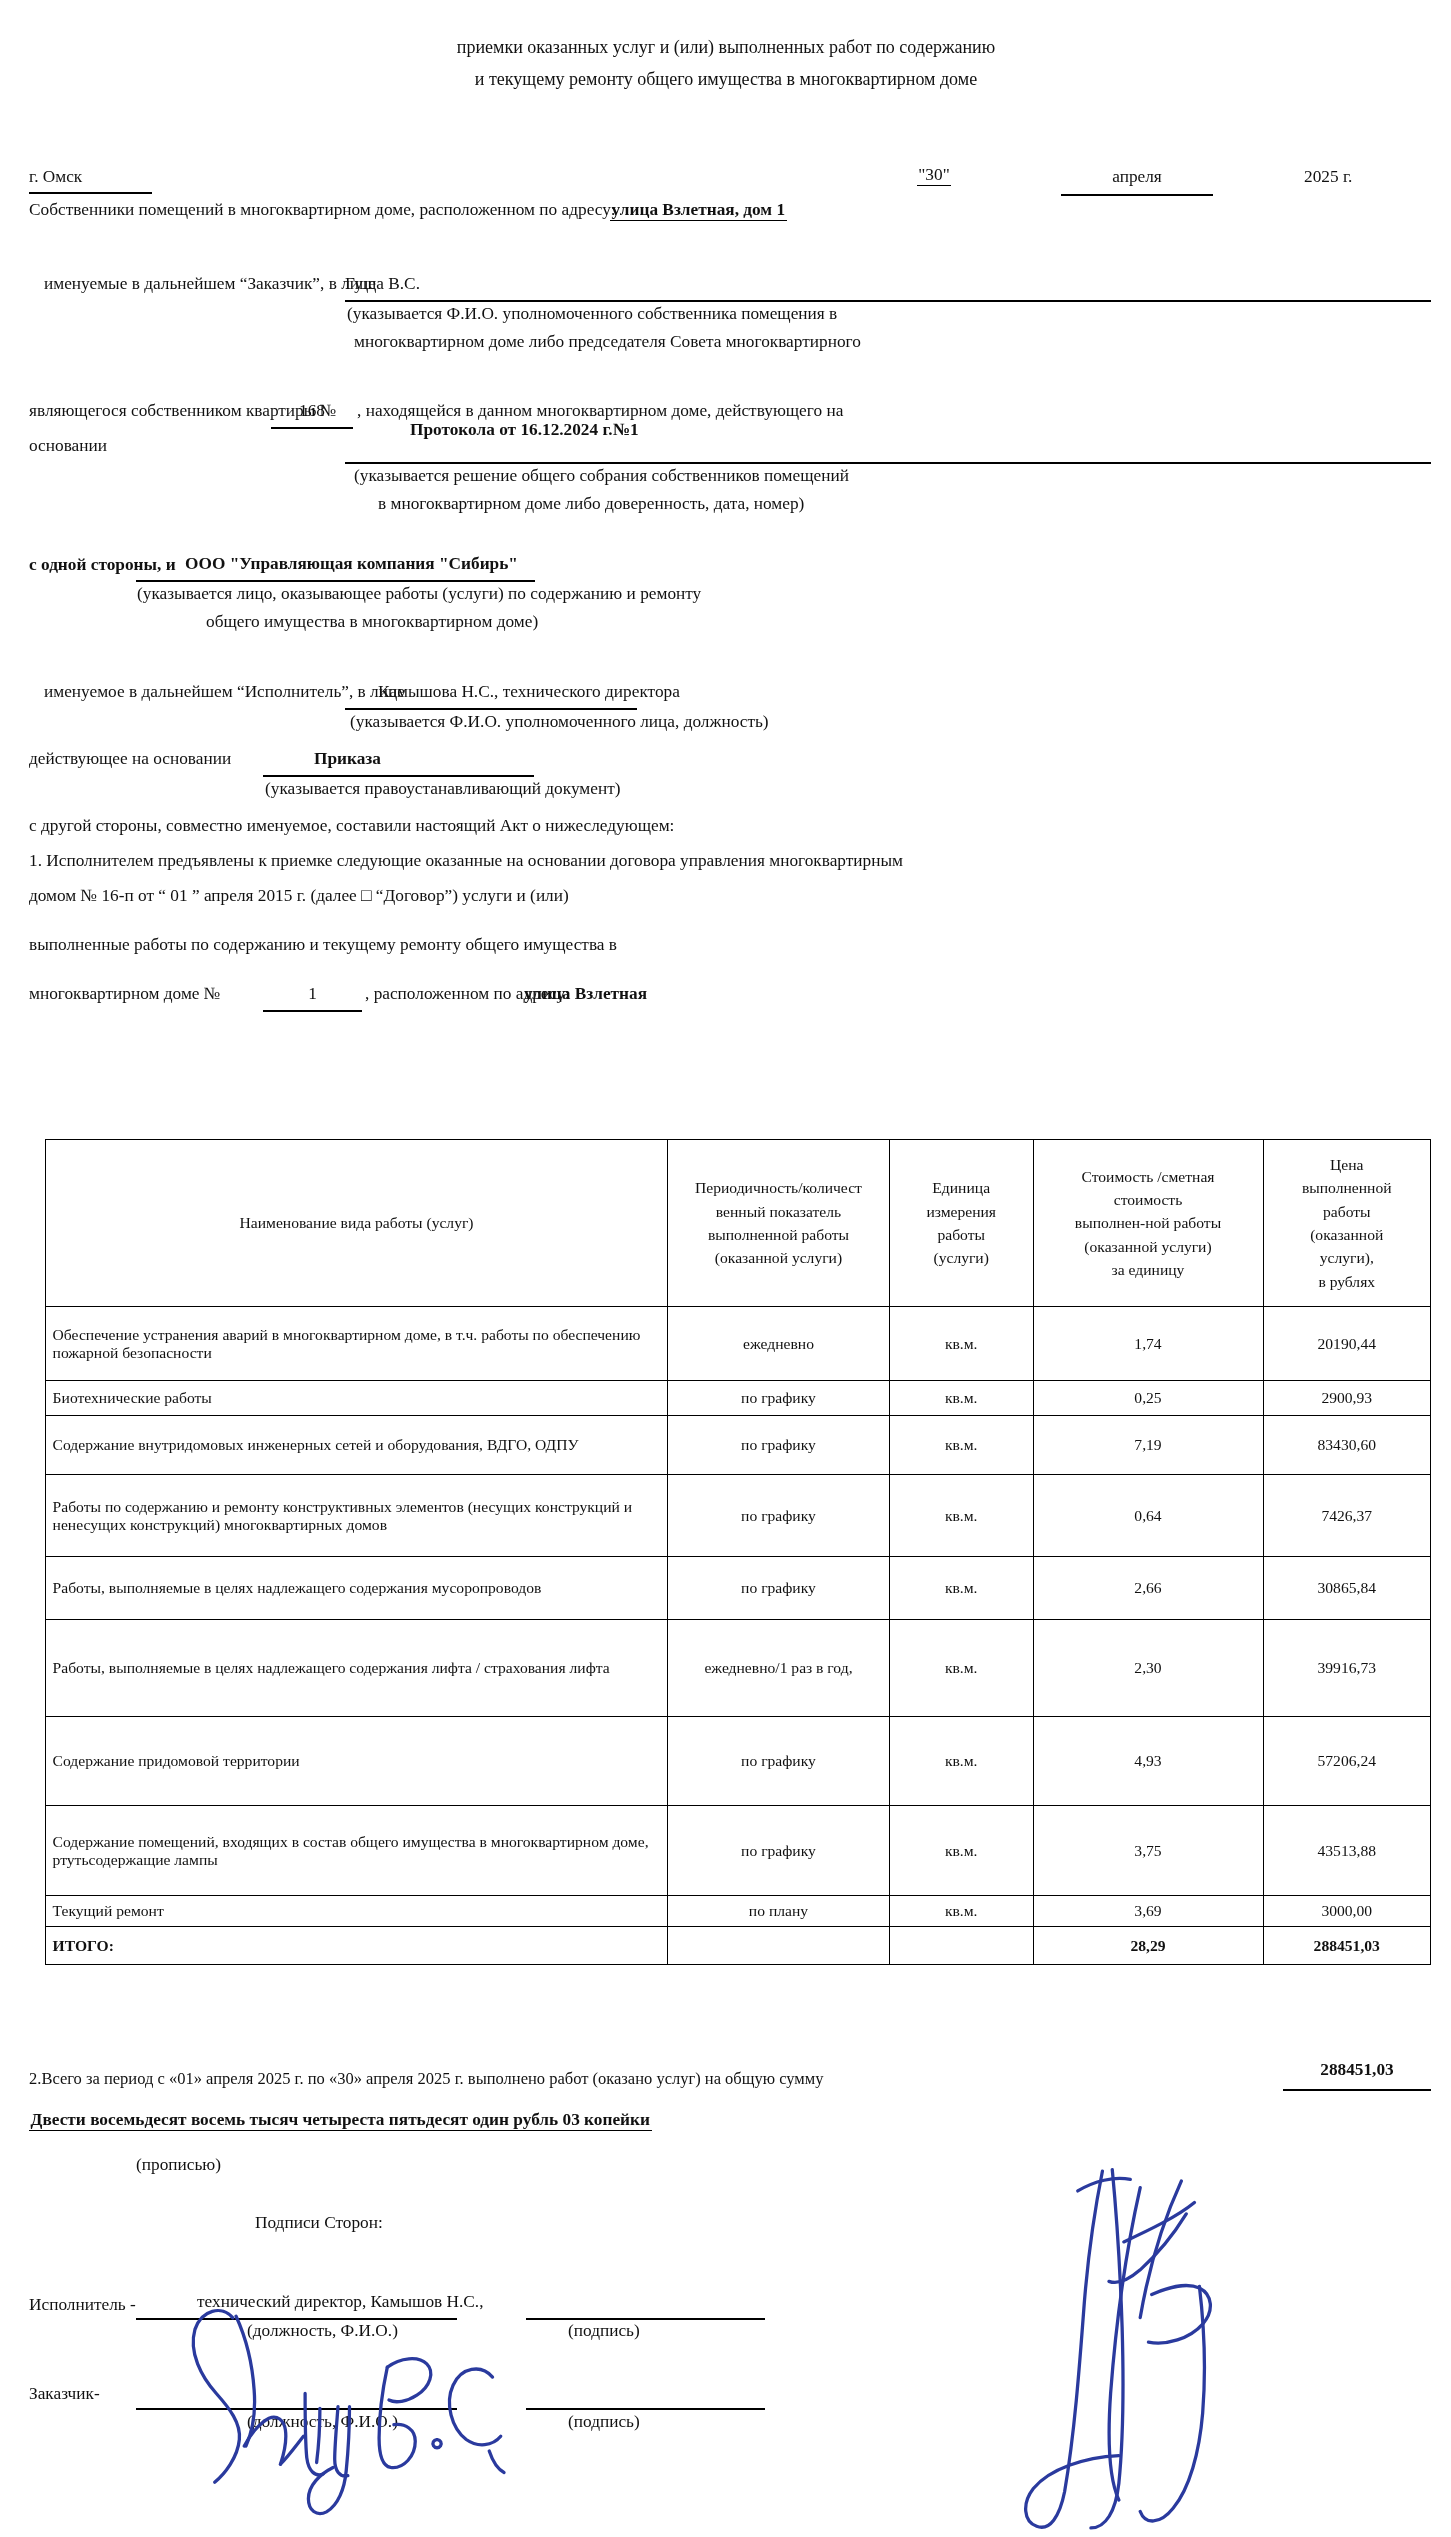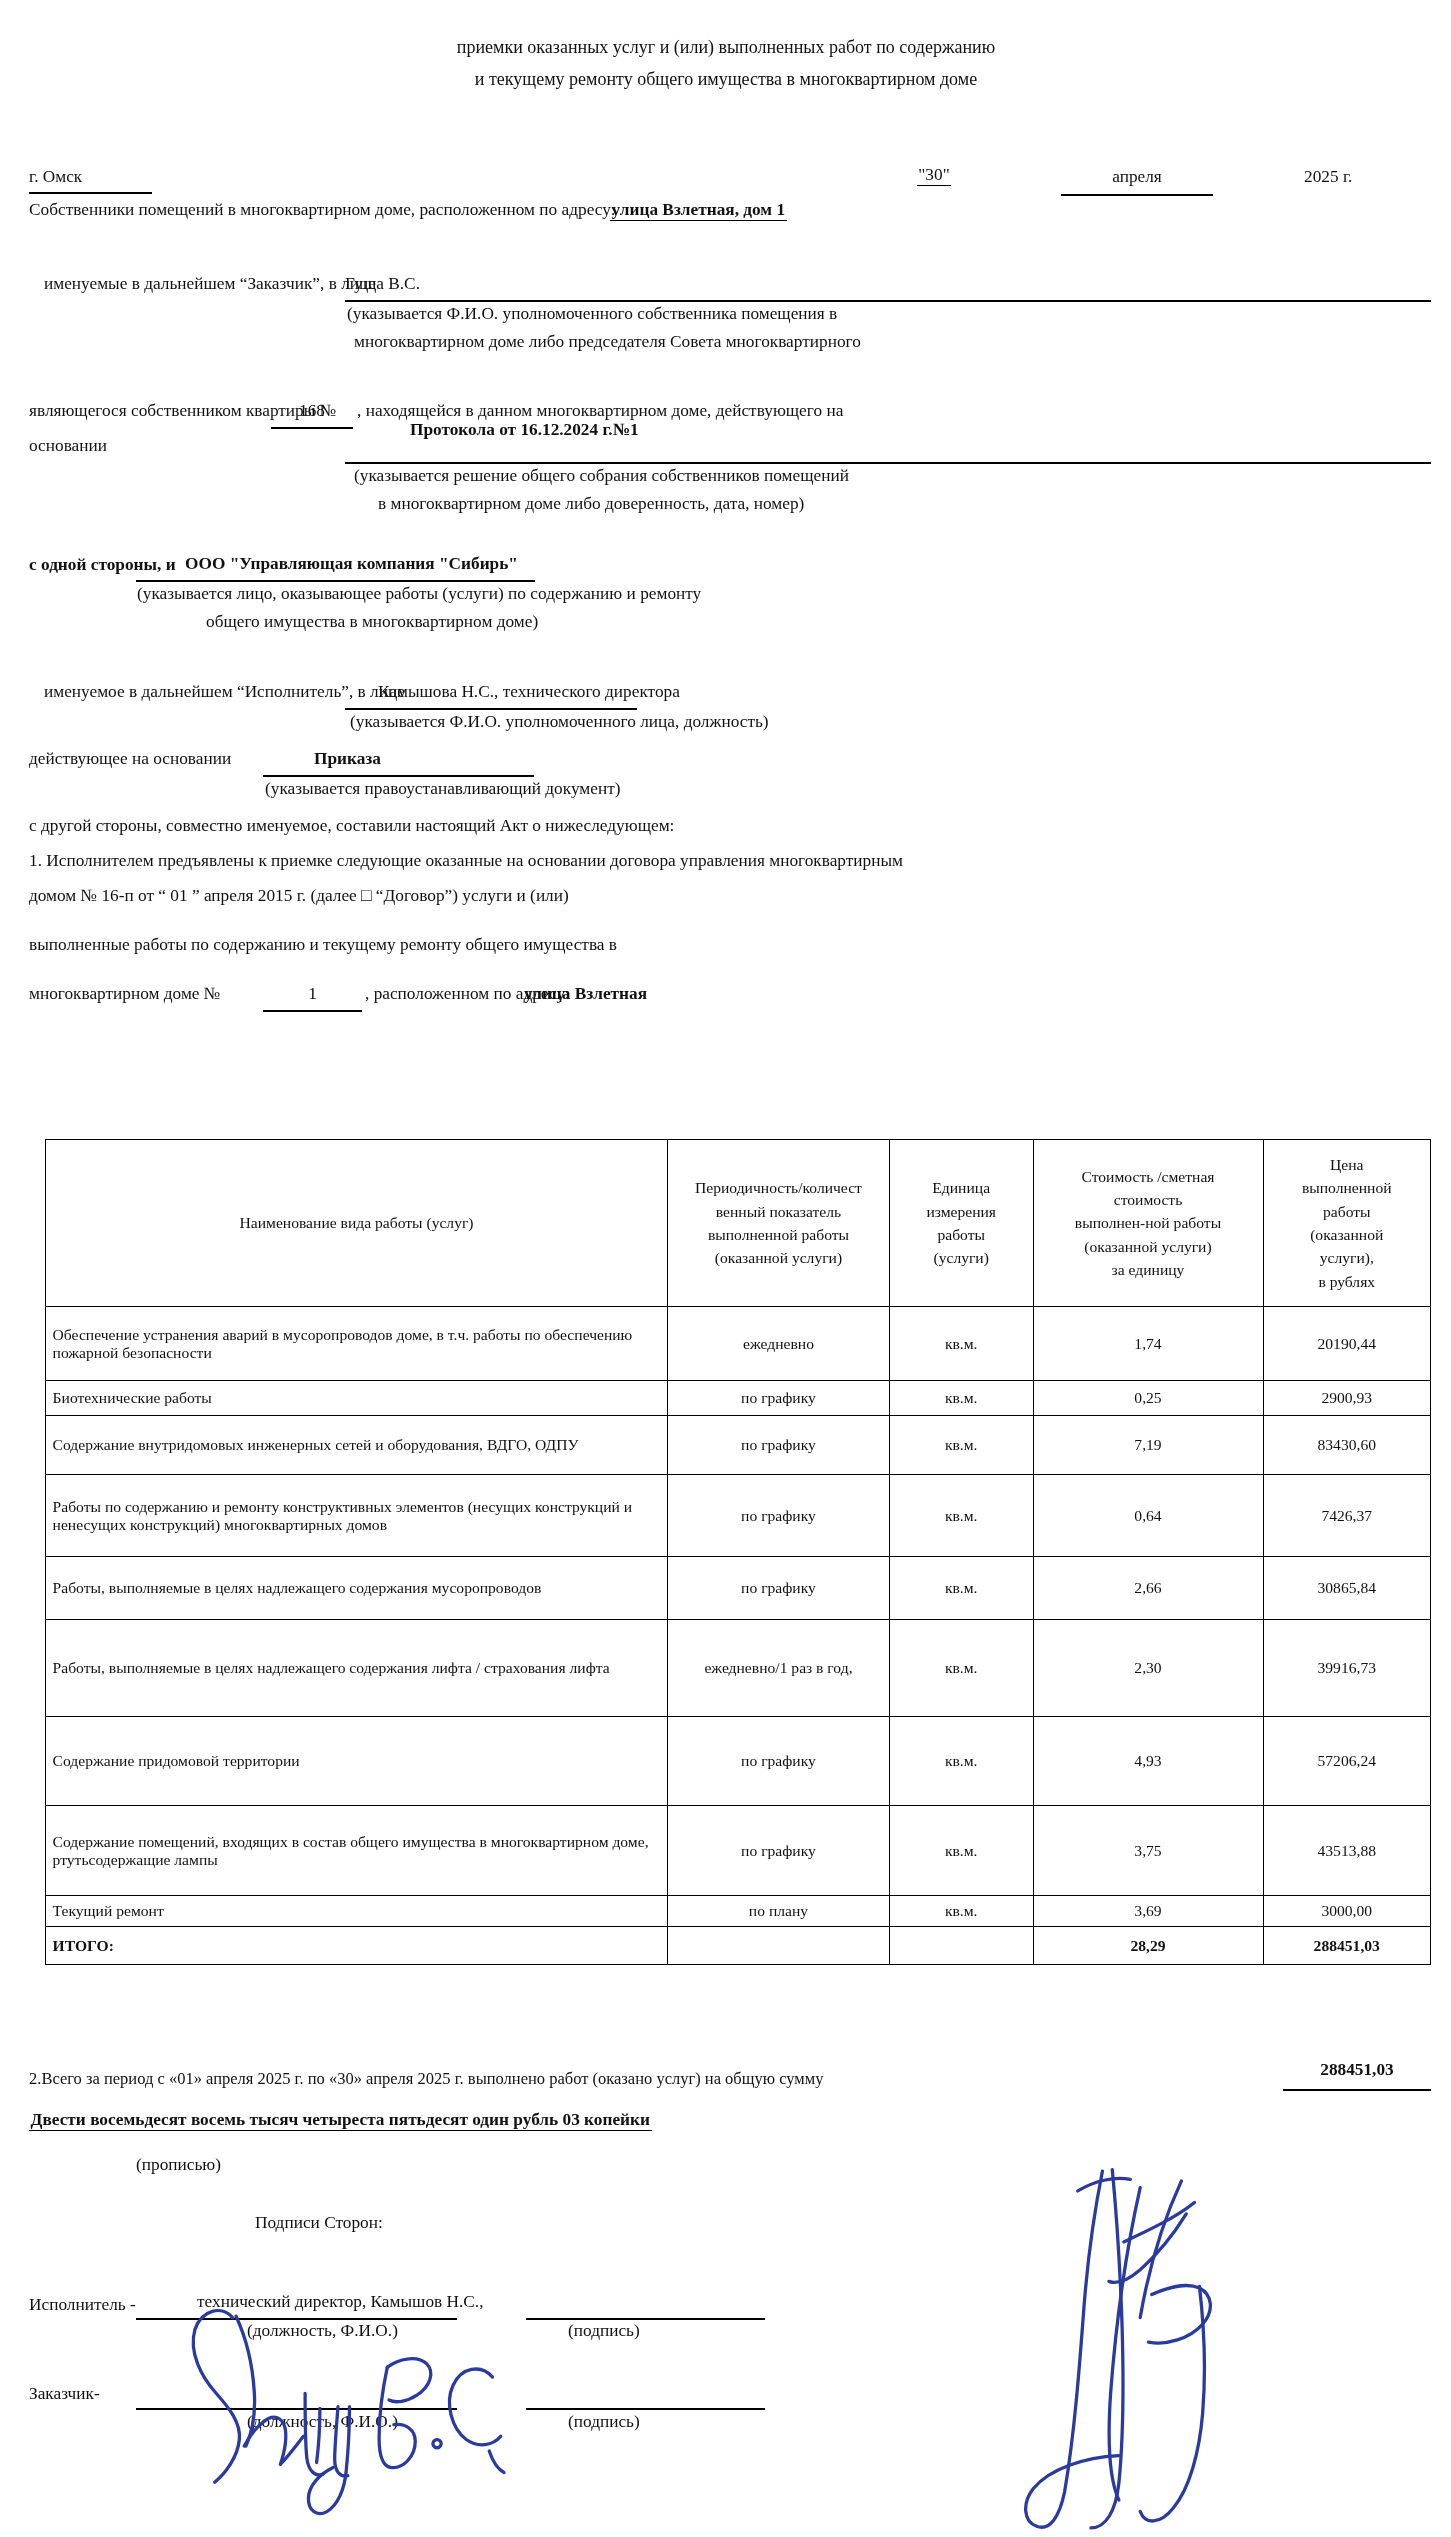--- a/index.html
+++ b/index.html
@@ -184,21 +184,21 @@
           <span>выполненной</span><br>
           <span>работы</span><br>
           <span>(оказанной</span><br>
           <span>услуги),</span><br>
           <span>в рублях</span>
         </td>
       </tr>
     </thead>
     <tbody>
       <tr style="height:74px;">
-        <td>Обеспечение устранения аварий в мусоропроводов доме, в т.ч. работы по обеспечению пожарной безопасности</td>
+        <td>Обеспечение устранения аварий в многоквартирном доме, в т.ч. работы по обеспечению пожарной безопасности</td>
         <td class="num">ежедневно</td>
         <td class="num">кв.м.</td>
         <td class="num">1,74</td>
         <td class="num">20190,44</td>
       </tr>
       <tr style="height:35px;">
         <td>Биотехнические работы</td>
         <td class="num">по графику</td>
         <td class="num">кв.м.</td>
         <td class="num">0,25</td>

